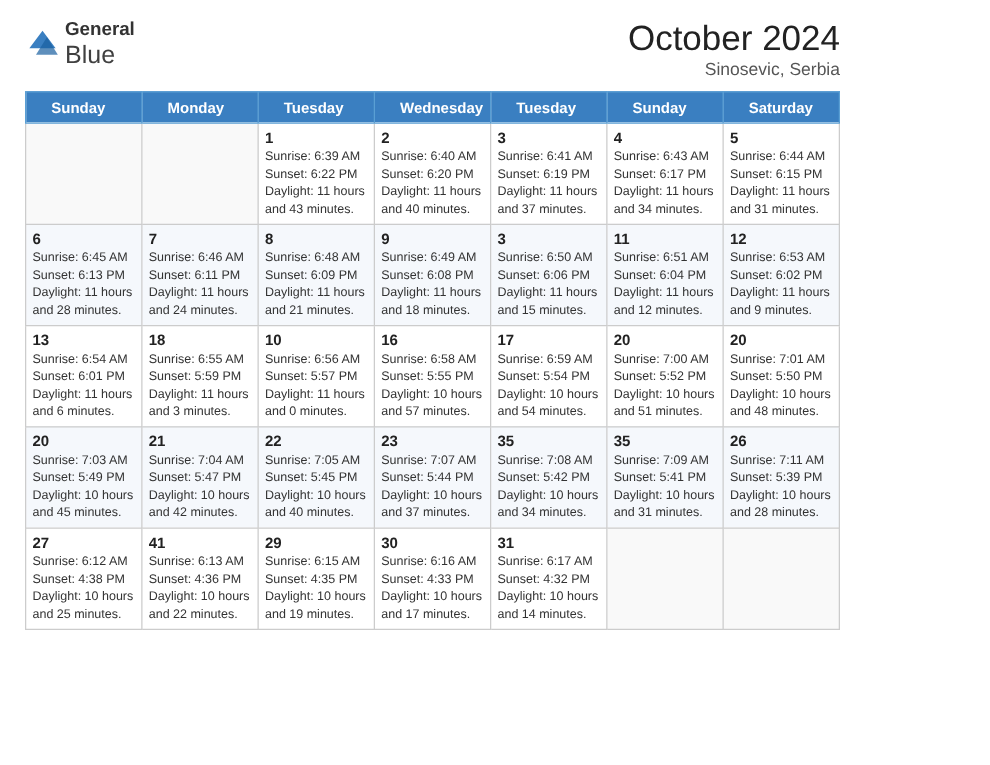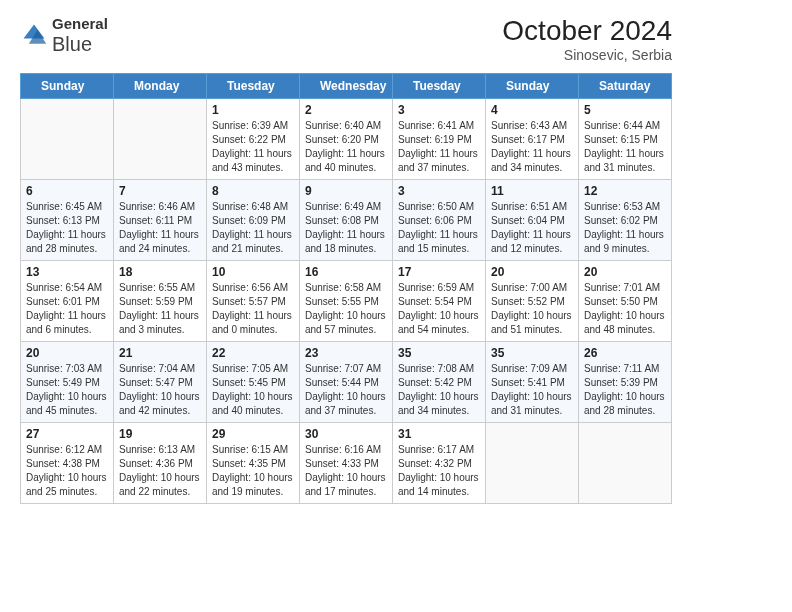--- a/index.html
+++ b/index.html
@@ -250,21 +250,21 @@
             <span class="day-number">26</span>
             <div class="day-info">Sunrise: 7:11 AM<br>Sunset: 5:39 PM<br>Daylight: 10 hours and 28 minutes.</div>
           </td>
         </tr>
         <tr>
           <td>
             <span class="day-number">27</span>
             <div class="day-info">Sunrise: 6:12 AM<br>Sunset: 4:38 PM<br>Daylight: 10 hours and 25 minutes.</div>
           </td>
           <td>
-            <span class="day-number">19</span>
+            <span class="day-number">41</span>
             <div class="day-info">Sunrise: 6:13 AM<br>Sunset: 4:36 PM<br>Daylight: 10 hours and 22 minutes.</div>
           </td>
           <td>
             <span class="day-number">29</span>
             <div class="day-info">Sunrise: 6:15 AM<br>Sunset: 4:35 PM<br>Daylight: 10 hours and 19 minutes.</div>
           </td>
           <td>
             <span class="day-number">30</span>
             <div class="day-info">Sunrise: 6:16 AM<br>Sunset: 4:33 PM<br>Daylight: 10 hours and 17 minutes.</div>
           </td>

